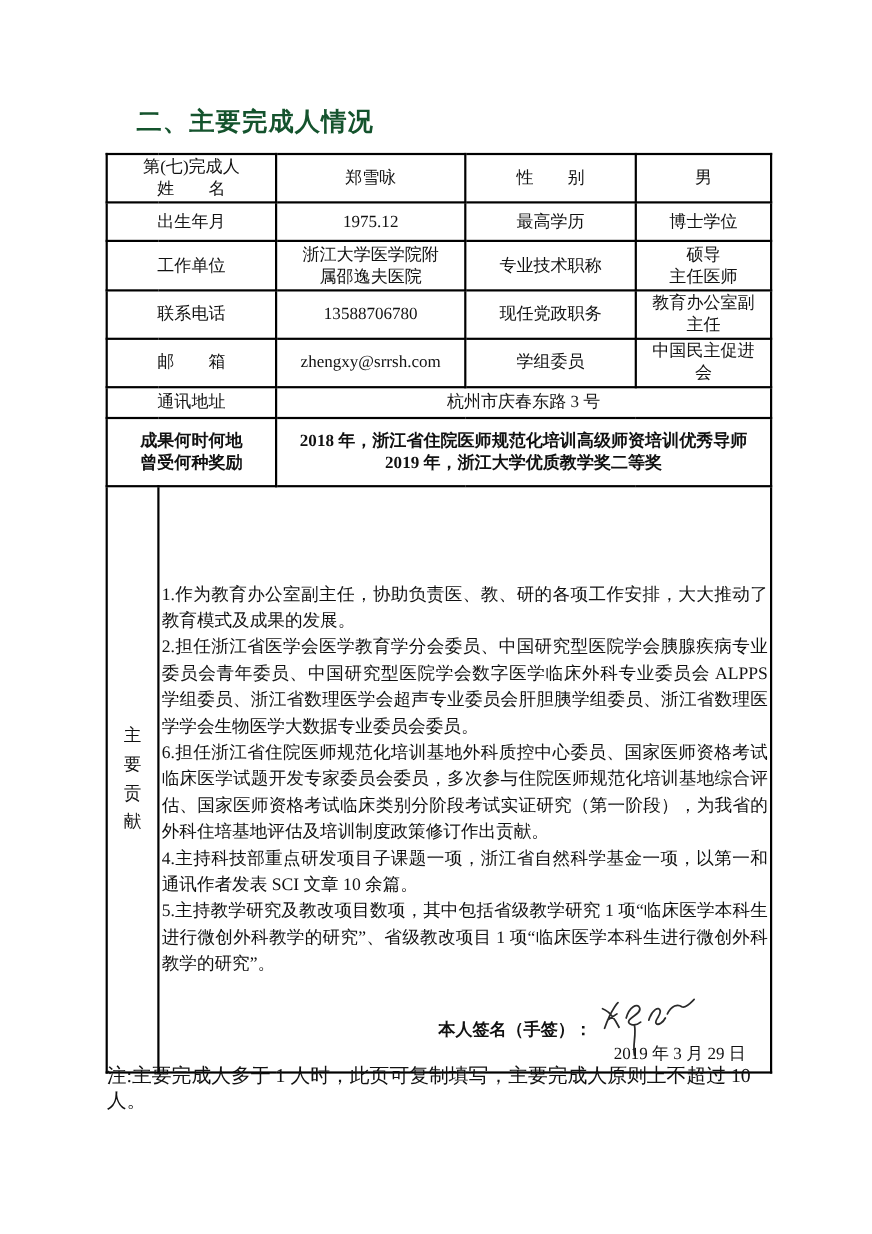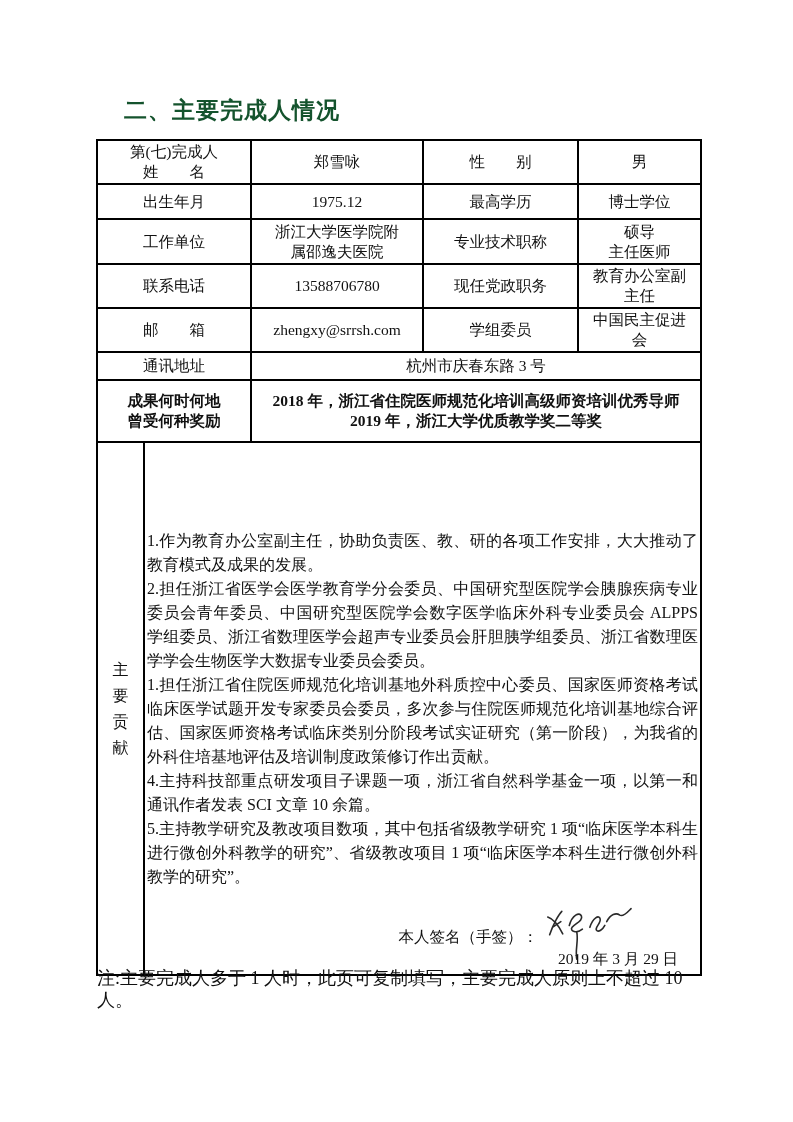--- a/index.html
+++ b/index.html
@@ -45,21 +45,21 @@
   td.bigcell {
     vertical-align:top; text-align:left;
     padding:5px 8px 4px 9px;
     position:relative;
   }
   td.bigcell p { margin:0; font-size:16px; line-height:24px; text-align:justify; }
 
   .signature-block { position:absolute; right:8px; bottom:2px; }
   .sig-line {
     display:flex; align-items:center; justify-content:flex-end;
-    margin-right:56px; font-size:15.5px; line-height:20px;
+    margin-right:56px; font-size:15.5px; line-height:20px;font-weight:bold;
   }
   svg.sig { width:96px; height:58px; margin:-26px 0 -16px 2px; }
   .sig-date { text-align:right; margin:2px 14px 3px 0; font-size:15.5px; }
 
   .note {
     position:absolute; left:97px; top:967px; margin:0;
     font-size:18px; line-height:22px; width:620px;
   }
 </style>
 </head>
@@ -135,21 +135,21 @@
       <tr class="r8">
         <td class="vlabel">
           <span>主</span>
           <span>要</span>
           <span>贡</span>
           <span>献</span>
         </td>
         <td colspan="4" class="bigcell">
           <p>1.作为教育办公室副主任，协助负责医、教、研的各项工作安排，大大推动了教育模式及成果的发展。</p>
           <p>2.担任浙江省医学会医学教育学分会委员、中国研究型医院学会胰腺疾病专业委员会青年委员、中国研究型医院学会数字医学临床外科专业委员会 ALPPS 学组委员、浙江省数理医学会超声专业委员会肝胆胰学组委员、浙江省数理医学学会生物医学大数据专业委员会委员。</p>
-          <p>1.担任浙江省住院医师规范化培训基地外科质控中心委员、国家医师资格考试临床医学试题开发专家委员会委员，多次参与住院医师规范化培训基地综合评估、国家医师资格考试临床类别分阶段考试实证研究（第一阶段），为我省的外科住培基地评估及培训制度政策修订作出贡献。</p>
+          <p>6.担任浙江省住院医师规范化培训基地外科质控中心委员、国家医师资格考试临床医学试题开发专家委员会委员，多次参与住院医师规范化培训基地综合评估、国家医师资格考试临床类别分阶段考试实证研究（第一阶段），为我省的外科住培基地评估及培训制度政策修订作出贡献。</p>
           <p>4.主持科技部重点研发项目子课题一项，浙江省自然科学基金一项，以第一和通讯作者发表 SCI 文章 10 余篇。</p>
           <p>5.主持教学研究及教改项目数项，其中包括省级教学研究 1 项“临床医学本科生进行微创外科教学的研究”、省级教改项目 1 项“临床医学本科生进行微创外科教学的研究”。</p>
 
           <div class="signature-block">
             <div class="sig-line">
               <span>本人签名（手签）：</span>
               <svg class="sig" viewBox="0 0 100 62" fill="none" stroke="#2a2a2a" stroke-width="1.7" stroke-linecap="round">
                 <path d="M9,34 C13,22 19,12 22,9 M7,15 C13,17 19,25 23,33 M12,26 L21,20"></path>
                 <path d="M30,24 C33,13 41,9 43,14 C45,19 36,22 33,26 C30,30 38,33 44,28"></path>
                 <path d="M52,26 C55,16 62,12 63,17 C64,22 57,26 59,29 C61,32 66,28 68,24"></path>

